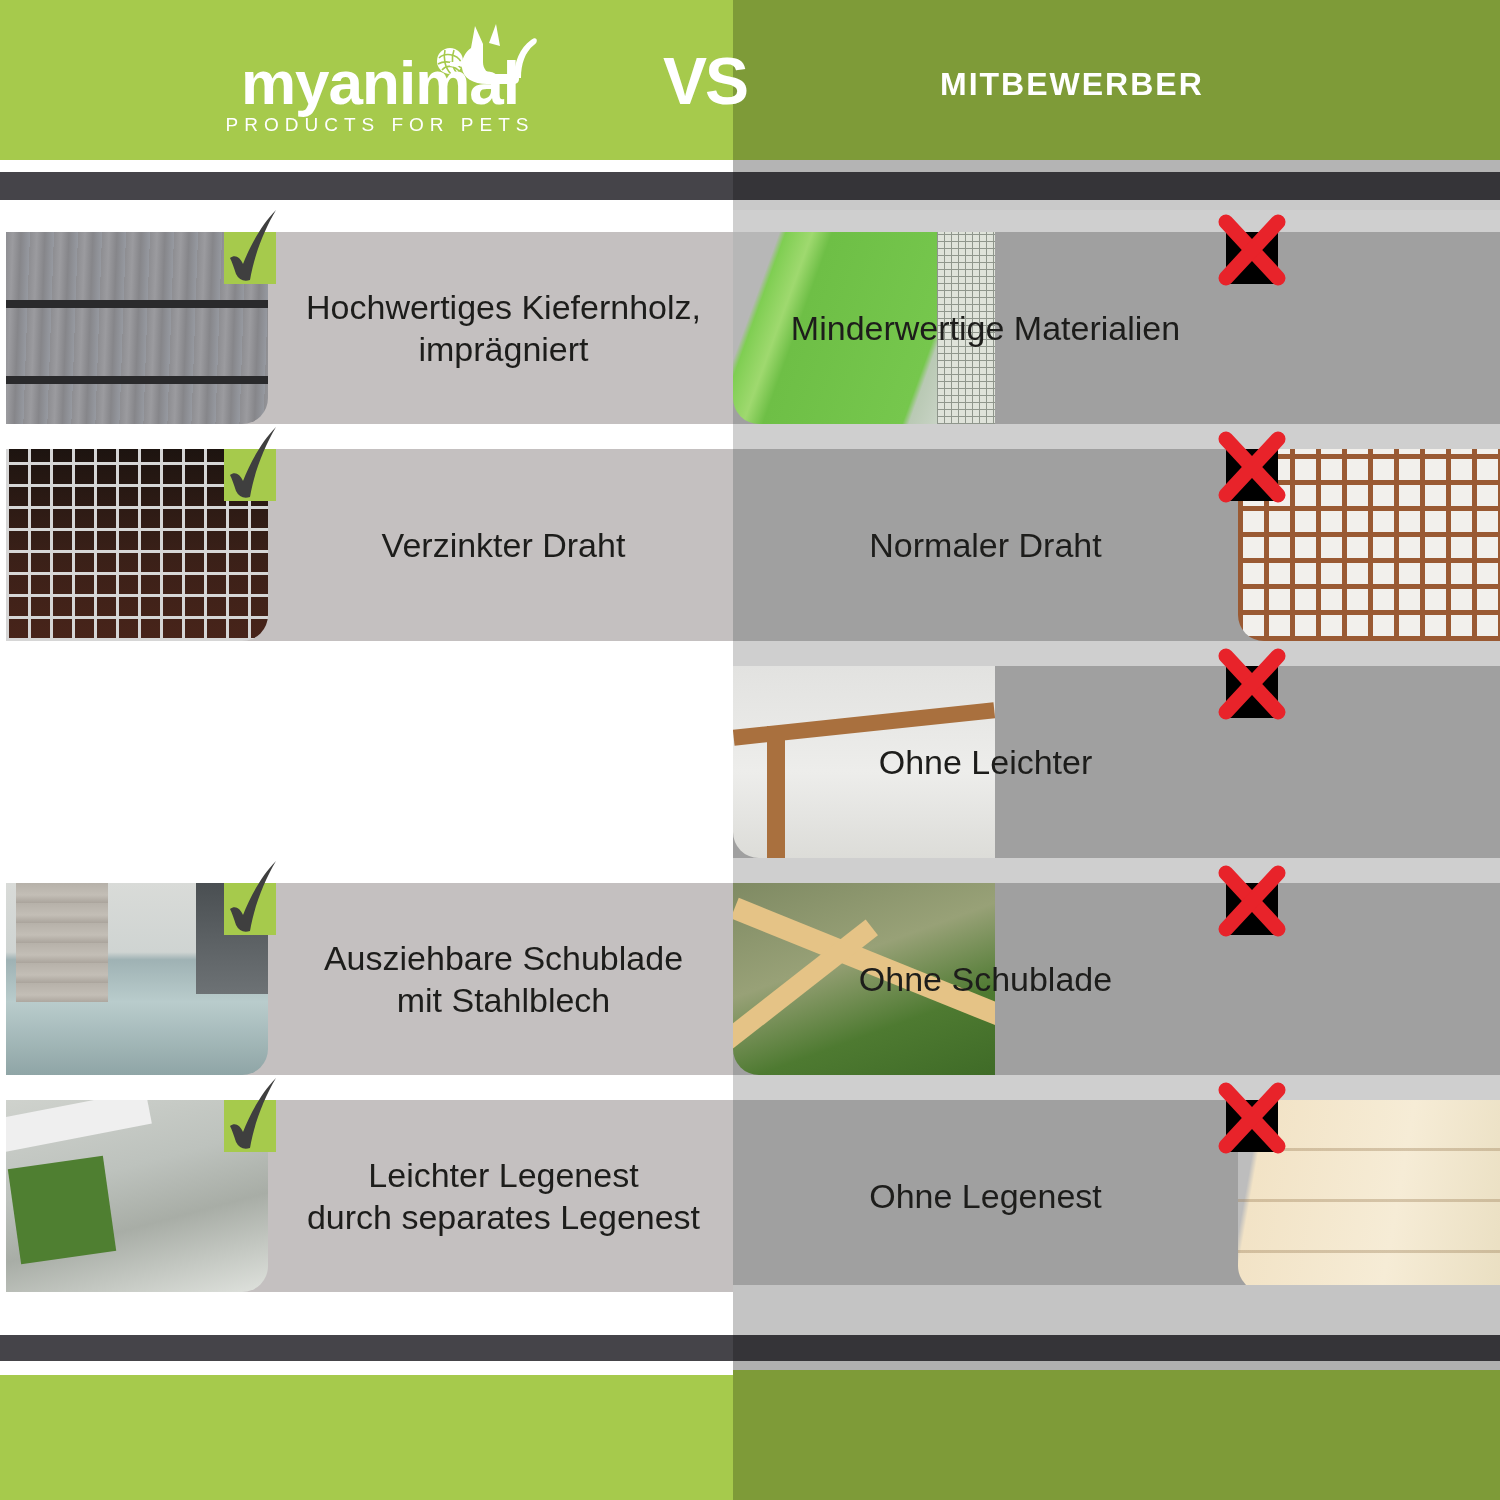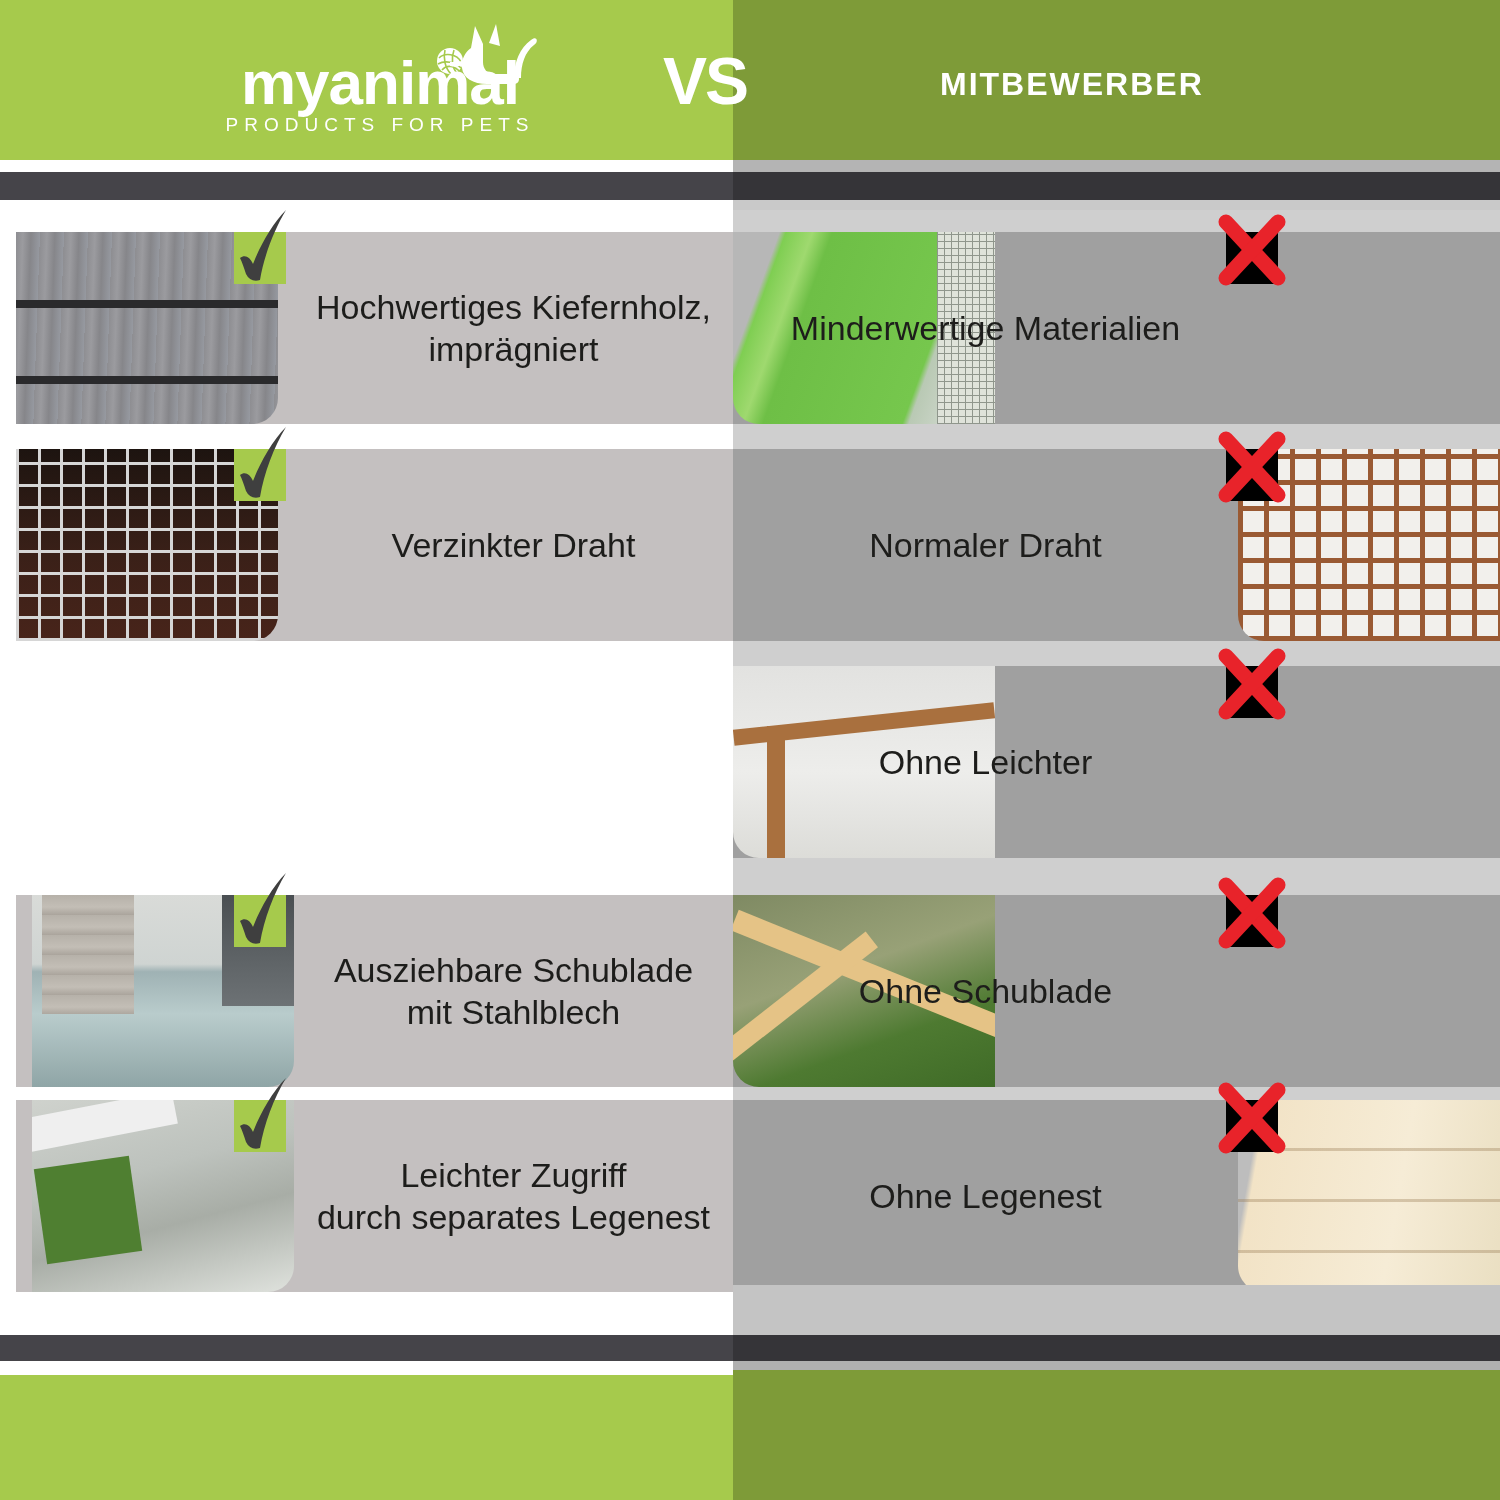--- a/index.html
+++ b/index.html
@@ -48,21 +48,21 @@
   
   .bar-top-shadow-r{position:absolute;left:733px;top:160px;width:767px;height:12px;background:#b4b4b4;}
   .bar-top{position:absolute;left:0;top:172px;width:1500px;height:28px;background:#454449;}
   .bar-top-r{position:absolute;left:733px;top:172px;width:767px;height:28px;background:#353438;}
   .bar-top-gap-r{position:absolute;left:733px;top:200px;width:767px;height:10px;background:#c9c9c9;}
 
   
   .rows{position:absolute;left:0;top:210px;width:1500px;height:1060px;}
 
   .row{position:absolute;left:0;width:1500px;}
-  .row-left{position:absolute;left:16px;top:0;width:733px;height:100%;padding-left:16px;}
+  .row-left{position:absolute;left:6px;top:0;width:733px;height:100%;}
   .row-right{position:absolute;left:733px;top:0;width:767px;height:100%;}
 
   .panel-left{
     position:absolute;left:0;top:0;width:733px;height:100%;
     background:#c4c0c0;
   }
   .panel-right{
     position:absolute;left:0;top:0;width:767px;height:100%;
     background:#a0a0a0;
   }
@@ -314,21 +314,21 @@
               <g stroke="#e8232a" stroke-width="15" stroke-linecap="round">
                 <line x1="14" y1="6" x2="66" y2="62"></line>
                 <line x1="66" y1="6" x2="14" y2="62"></line>
               </g>
             </svg>
         </div>
         <div class="label label-r">Ohne Leichter</div>
       </div>
     </div>
 
-    <div class="row" style="top:673px;height:192px;margin-top:12px;">
+    <div class="row" style="top:673px;height:192px;">
       <div class="row-left">
         <div class="panel-left"></div>
         <div class="photo photo-l tex-drawer"></div>
         <div class="check-badge">
           <svg viewBox="0 0 80 84">
               <path fill="#3f3f3f" d="M20 50 C25 46 30 49 33 56 C40 38 52 16 66 2 C54 22 44 48 40 72 C34 74 29 72 26 66 C24 60 22 54 20 50 Z"></path>
             </svg>
         </div>
         <div class="label label-l">
           <div><span>Ausziehbare Schublade</span><br><span>mit Stahlblech</span></div>
@@ -352,21 +352,21 @@
     <div class="row" style="top:890px;height:192px;">
       <div class="row-left">
         <div class="panel-left"></div>
         <div class="photo photo-l tex-nest"></div>
         <div class="check-badge">
           <svg viewBox="0 0 80 84">
               <path fill="#3f3f3f" d="M20 50 C25 46 30 49 33 56 C40 38 52 16 66 2 C54 22 44 48 40 72 C34 74 29 72 26 66 C24 60 22 54 20 50 Z"></path>
             </svg>
         </div>
         <div class="label label-l">
-          <div><span>Leichter Zugriff</span><br><span>durch separates Legenest</span></div>
+          <div><span>Leichter Legenest</span><br><span>durch separates Legenest</span></div>
         </div>
       </div>
       <div class="row-right">
         <div class="panel-right"></div>
         <div class="photo photo-r tex-plywood"></div>
         <div class="x-badge">
           <svg viewBox="0 0 86 86">
               <g stroke="#e8232a" stroke-width="15" stroke-linecap="round">
                 <line x1="14" y1="6" x2="66" y2="62"></line>
                 <line x1="66" y1="6" x2="14" y2="62"></line>

